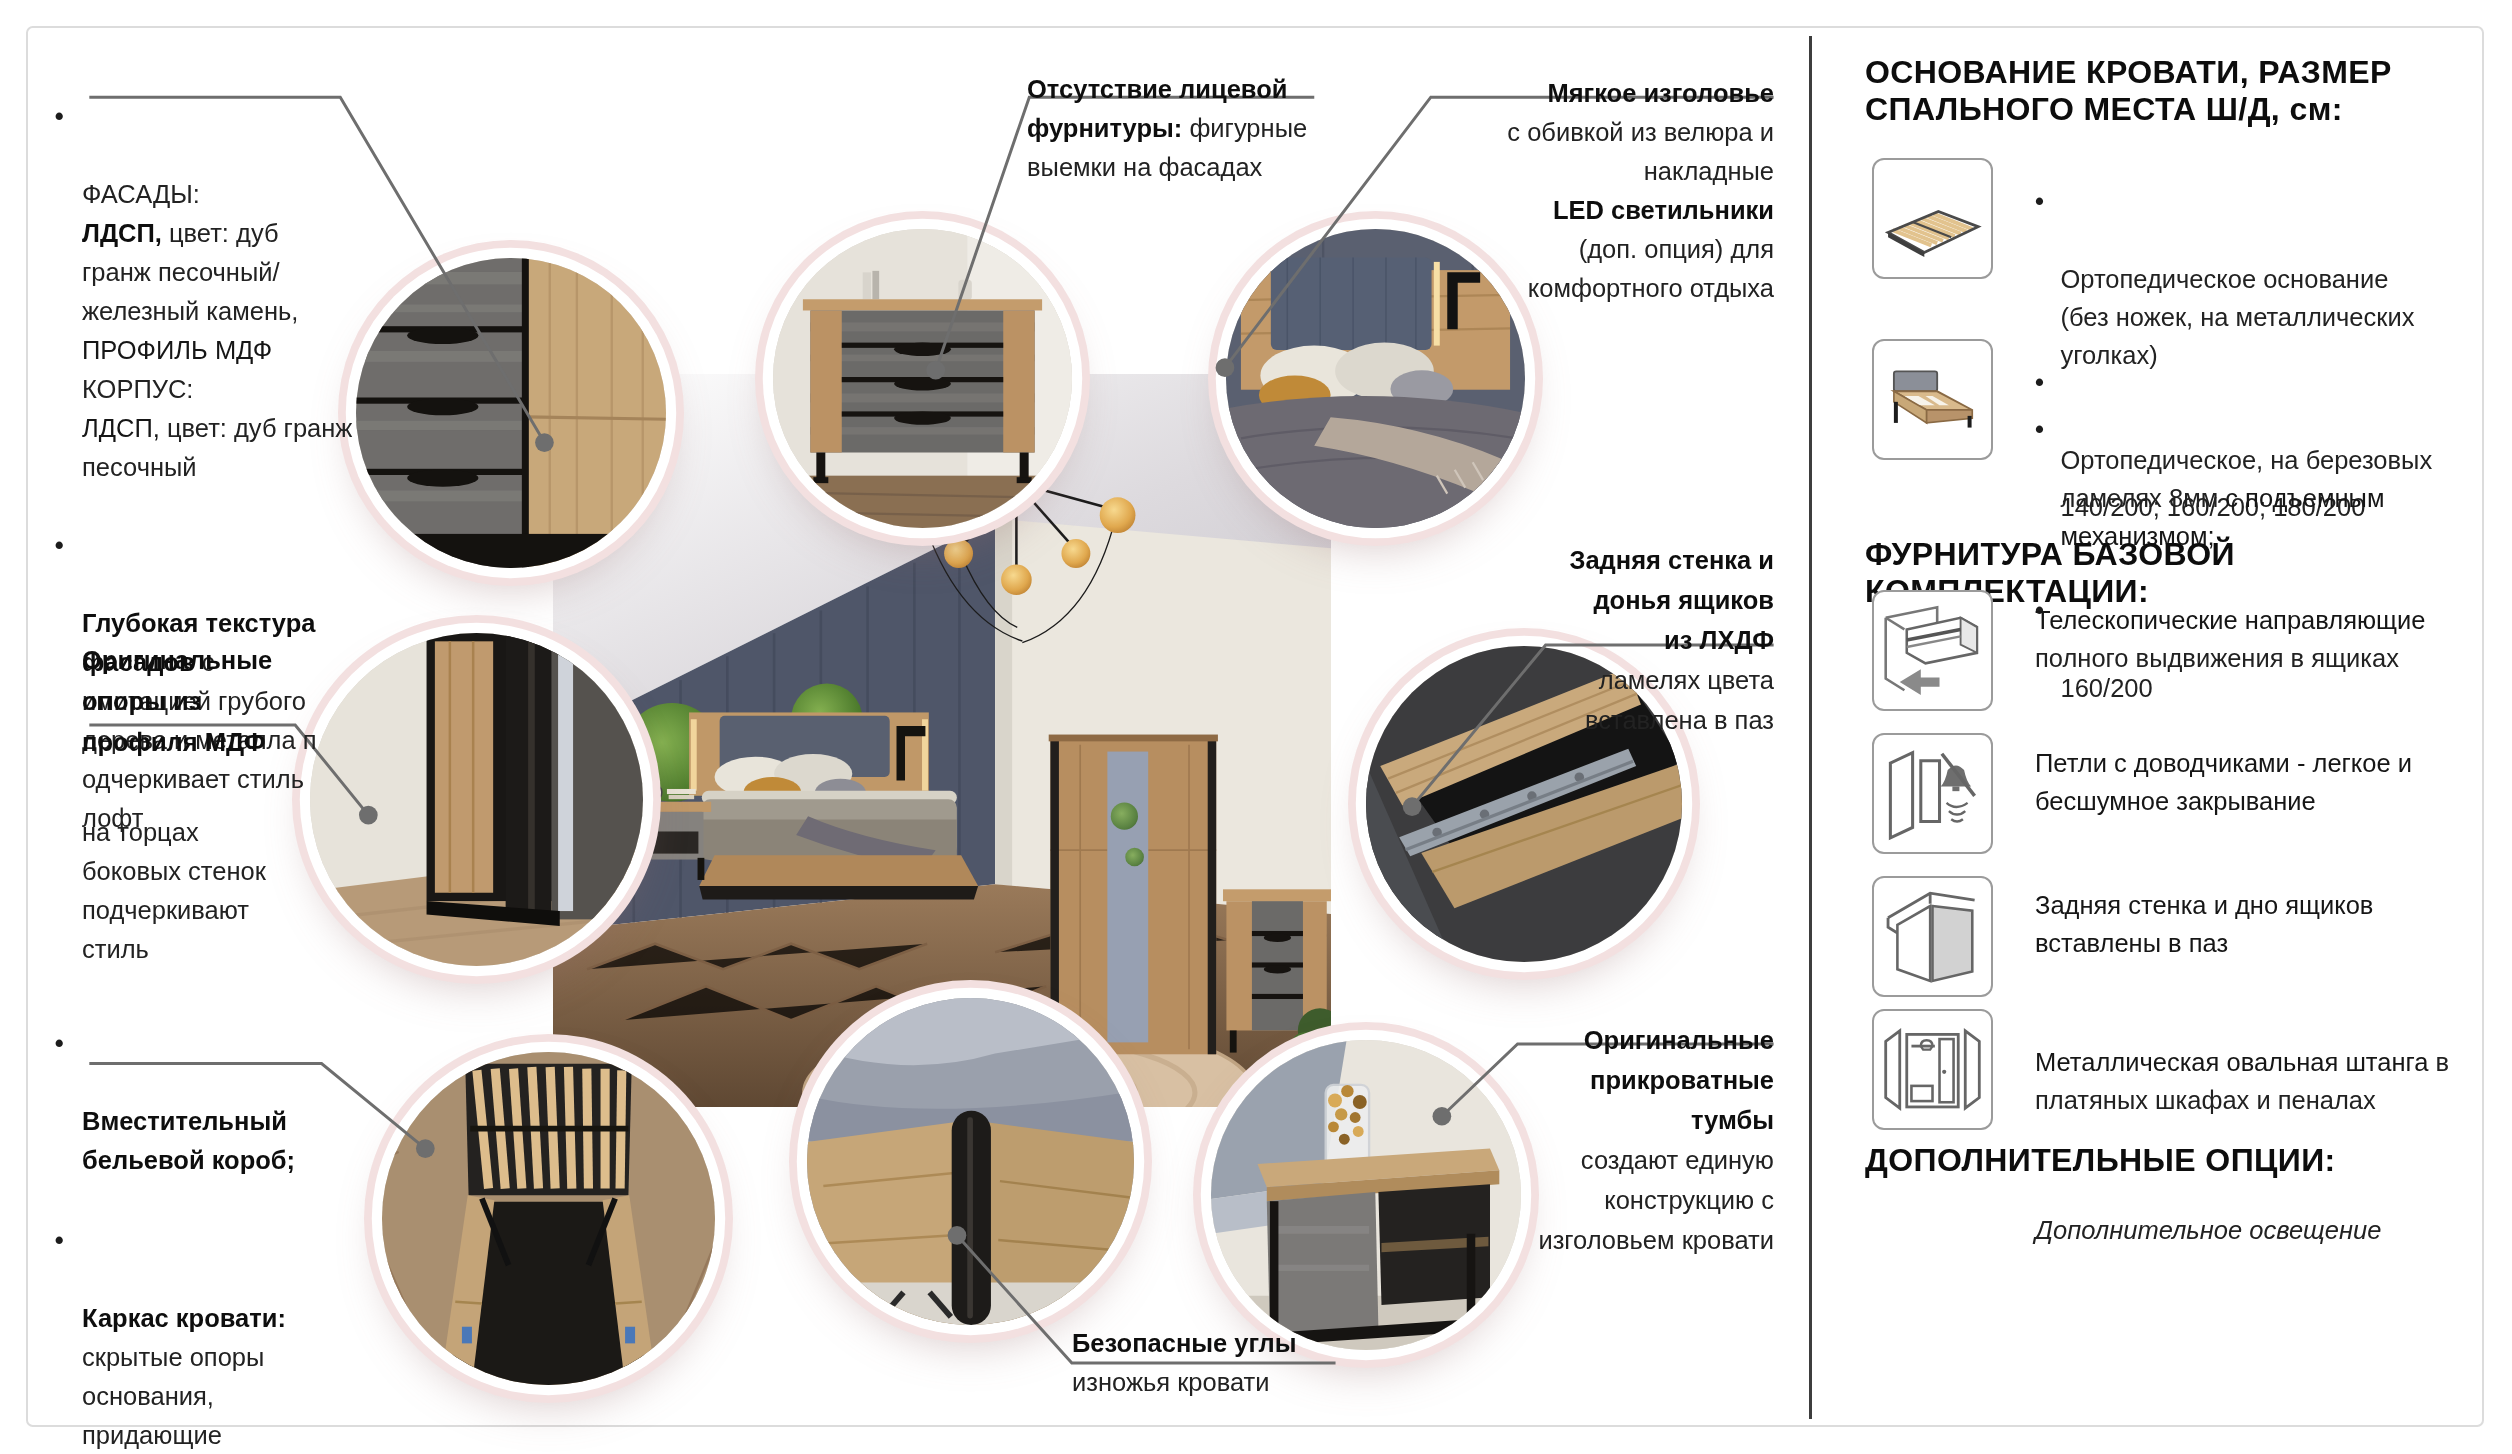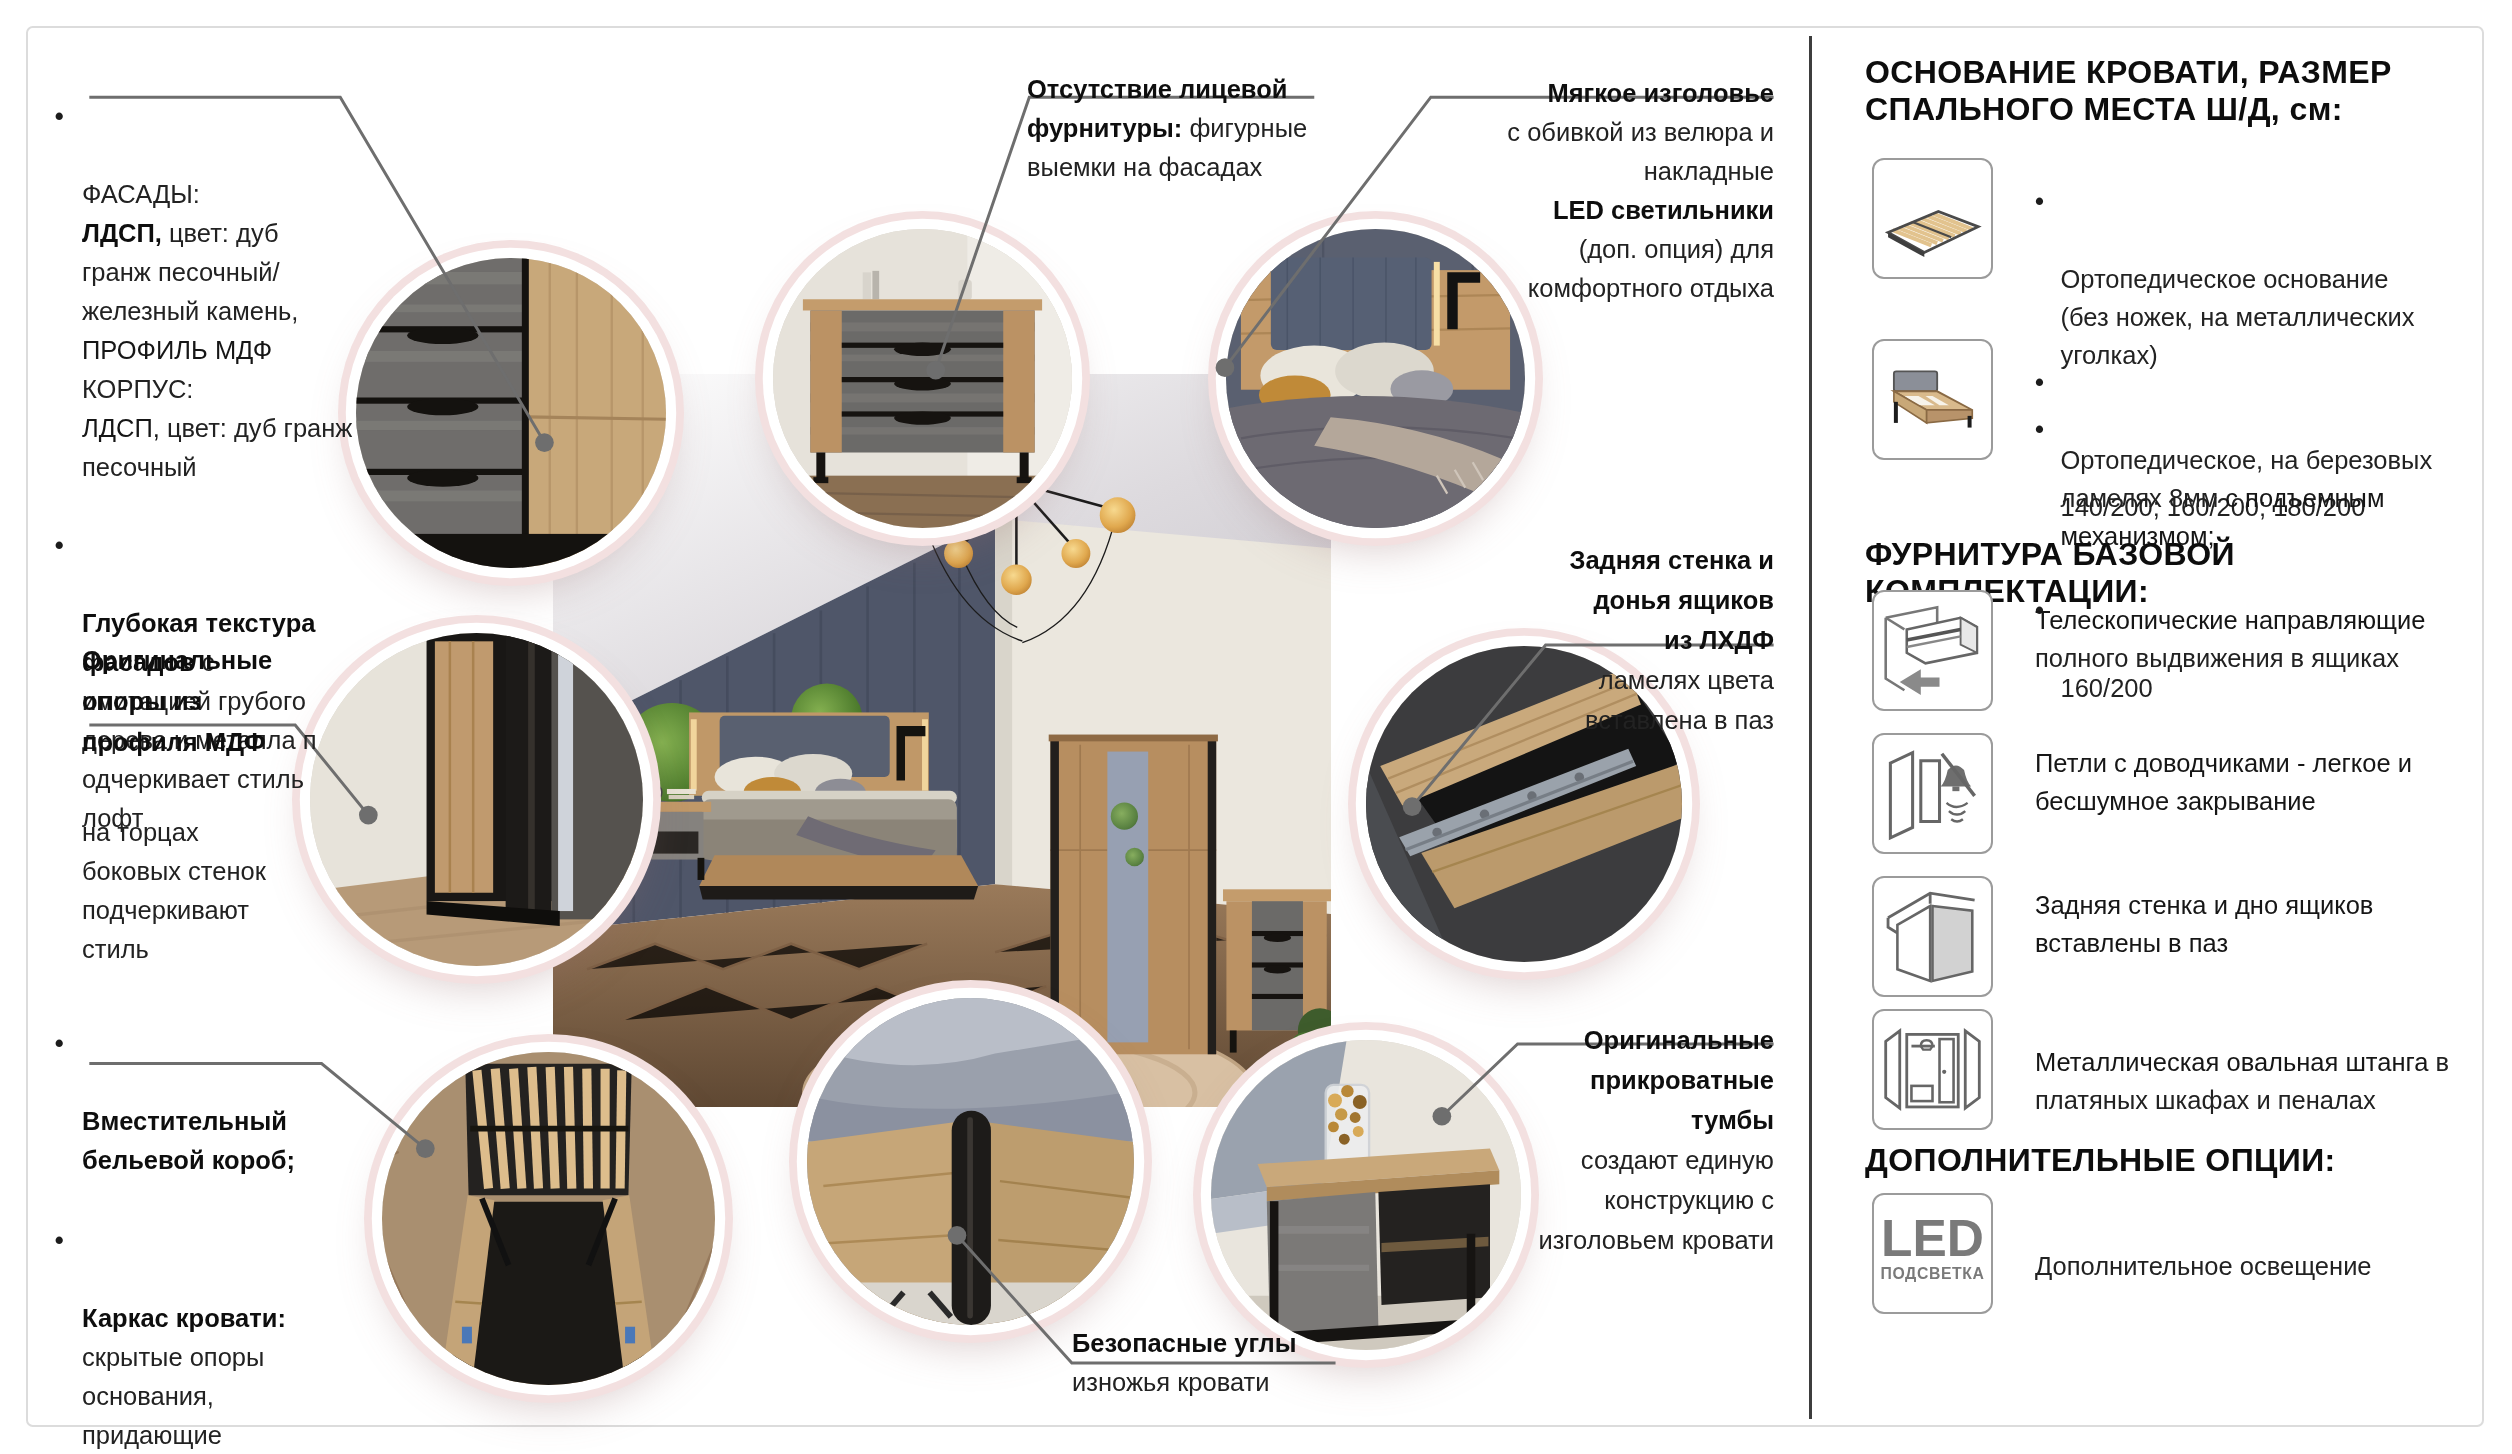--- a/index.html
+++ b/index.html
@@ -647,22 +647,16 @@
       <circle cx="60" cy="52" r="1.8" fill="#666"></circle>
       <rect x="32" y="64" width="18" height="13" fill="none" stroke="#666" stroke-width="2.2"></rect>
       <polygon points="90,26 78,17 78,83 90,74" fill="#fff" stroke="#666" stroke-width="2.4"></polygon>
     </svg>
   </div>
   <div class="sb-text" style="top:1019px;margin-top:24px;"><span class="s-r">Металлическая овальная штанга</span><span class="s-l"> в
 платяных шкафах и пеналах</span></div>
 
   <div class="sb-h" style="top:1142px;">ДОПОЛНИТЕЛЬНЫЕ ОПЦИИ:</div>
 
-  <div class="sb-icon" style="top:1193px;">
-    <svg viewBox="0 0 100 100">
-      <text x="50" y="52" text-anchor="middle" class="led-big">LED</text>
-      <text x="50" y="72" text-anchor="middle" class="led-small">ПОДСВЕТКА</text>
-    </svg>
-  </div>
-  <div class="sb-text" style="top:1247px;"><span class="s-l">Дополнительное освещение</span></div>
+  <div class="sb-text" style="top:1211px;font-style:italic;"><span class="s-l">Дополнительное освещение</span></div>
 
 </div>
 
 
 </body></html>

